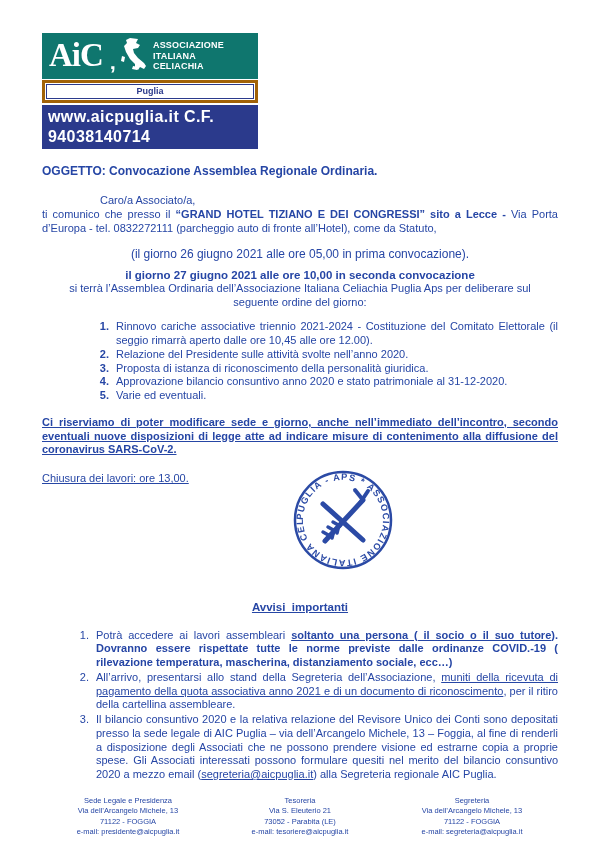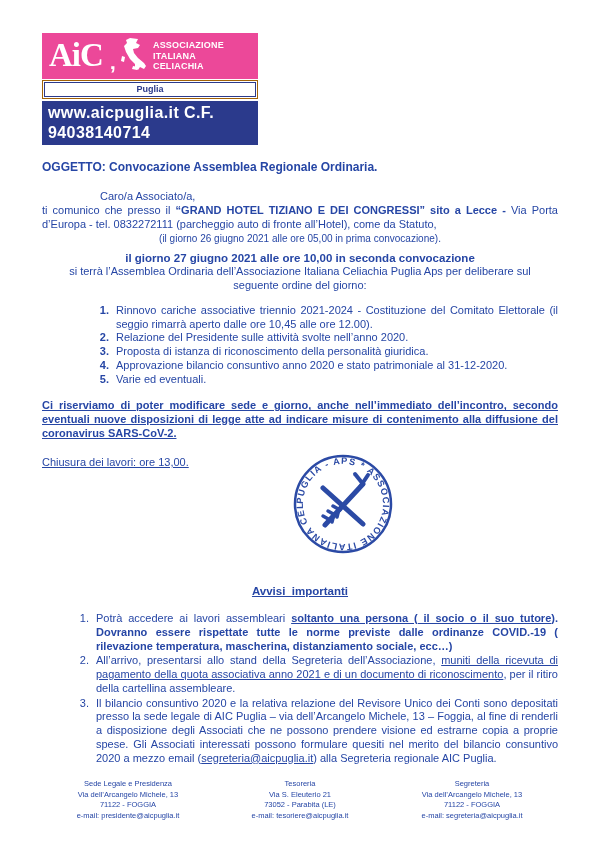--- a/index.html
+++ b/index.html
@@ -5,34 +5,34 @@
   html,body { margin:0; padding:0; background:#e8e8e8; }
   .page {
     width:600px; height:848px; margin:0 auto; background:#ffffff;
     box-sizing:border-box; padding:33px 42px 0 42px;
     font-family:"Liberation Sans", sans-serif;
     color:#2646a5; font-size:11px; line-height:1.25;
     position:relative; overflow:hidden;
   }
   
   .logo { width:216px; }
-  .logo-main { background:#ec4899; display:flex; align-items:center; gap:7px; padding:4px 7px; height:38px; }
+  .logo-main { background:#0f766e; display:flex; align-items:center; gap:7px; padding:4px 7px; height:38px; }
   .logo-aic { font-family:"Liberation Serif", serif; font-weight:bold; color:#fff; font-size:33px; line-height:0.9; letter-spacing:-1px; }
   .logo-comma { color:#fff; font-size:22px; font-weight:bold; line-height:0.5; align-self:flex-end; margin:0 -3px 8px 0; }
   .logo-assoc { color:#fff; font-weight:bold; font-size:9px; line-height:1.2; letter-spacing:0.2px; }
-  .logo-region { border:1px solid #a16207; padding:1px; margin-top:1px; }
+  .logo-region { border:3px solid #a16207; padding:1px; margin-top:1px; }
   .logo-region-inner { border:1px solid #2b3a8c; text-align:center; font-weight:bold; font-size:9px; color:#2b3a8c; padding:1px 0; }
   .logo-web { background:#2b3a8c; color:#fff; font-weight:bold; font-size:16px; padding:2px 6px; margin-top:2px; letter-spacing:0.4px; }
   
   .recipient { text-align:right; font-weight:bold; text-decoration:underline; font-size:12px; margin-top:20px; }
   .subject { font-weight:bold; font-size:12px; margin-top:15px; }
   
   .salutation { margin-top:15px; padding-left:58px; }
   .p-justify { text-align:justify; }
-  .first-call-note { text-align:center; font-size:10px; margin-top:1px; }
+  .first-call-note { text-align:center; font-size:12px; margin-top:11px; }
   .second-call { text-align:center; font-weight:bold; margin-top:6px; font-size:11.5px; }
   .assembly-line { text-align:center; padding:0 14px; }
   
   ol.agenda { margin:11px 0 0 0; padding-left:70px; }
   ol.agenda li { padding-left:4px; text-align:justify; }
   ol.agenda li::marker { font-weight:bold; }
   
   .notice { margin-top:13px; font-weight:bold; text-decoration:underline; text-align:justify; }
   .notice .site { font-style:italic; }
   

